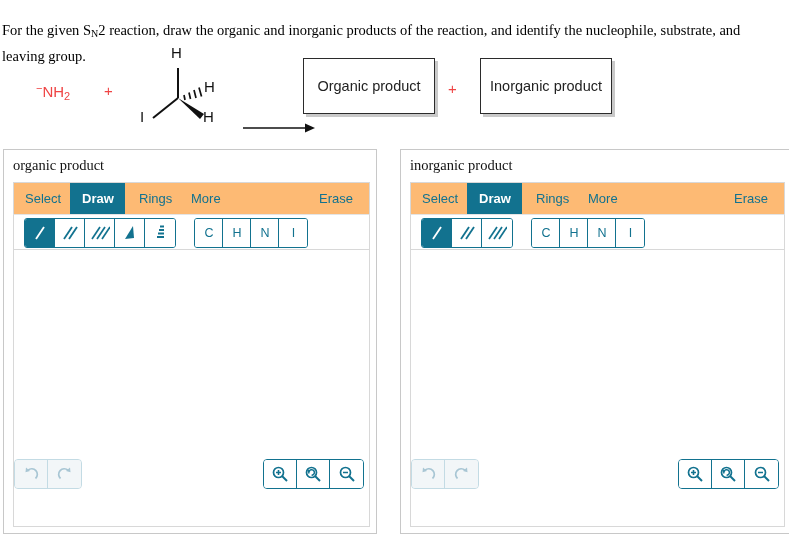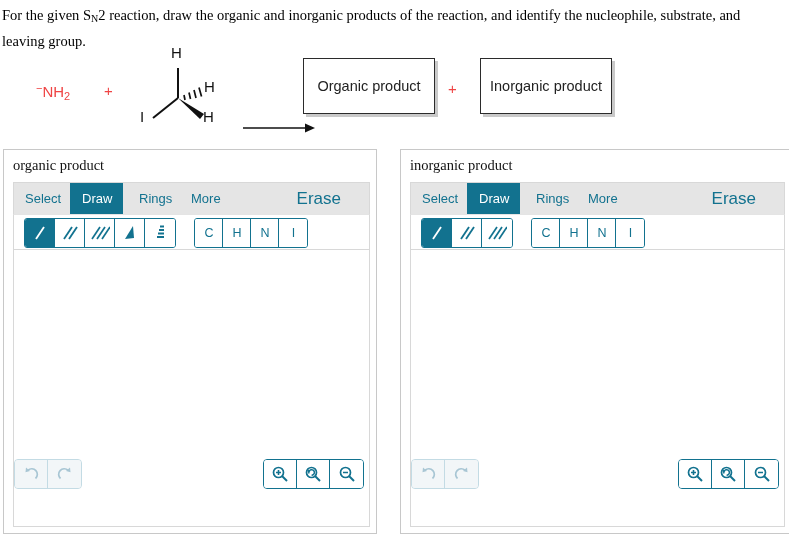--- a/index.html
+++ b/index.html
@@ -13,21 +13,21 @@
     position: relative;
     font-family: "Liberation Sans", sans-serif;
     color: #000;
     overflow: hidden;
   }
 
   
   .prompt {
     position: absolute;
     left: 2px;
-    top: 4px;
+    top: 19px;
     width: 780px;
     font-family: "Liberation Serif", serif;
     font-size: 14.5px;
     line-height: 22px;
     color: #000;
   }
   .prompt sub { font-size: 10px; vertical-align: -2px; }
 
   
   .scheme {
@@ -122,46 +122,46 @@
     box-sizing: border-box;
   }
 
   
   .tabrow {
     position: relative;
     height: 32px;
     border: 1px solid #d8d8d8;
     border-bottom: none;
     box-sizing: border-box;
-    background: #e5e5e5;
+    background: #fdba74;
   }
   .tab {
     position: absolute;
     top: 0;
     height: 32px;
     line-height: 32px;
     padding: 0 11px;
     font-size: 13px;
     color: #12728f;
     box-sizing: border-box;
     white-space: nowrap;
   }
   .tab.active {
     background: #12728f;
     color: #ffffff;
-    font-weight: normal;
+    font-weight: bold;
     padding-left: 12px;
   }
   .tab-erase {
     position: absolute;
-    right: 28px;
+    right: 16px;
     top: 0;
     height: 32px;
     line-height: 32px;
-    font-size: 17px;
+    font-size: 13px;
     color: #12728f;
     white-space: nowrap;
   }
 
   
   .toolrow {
     position: relative;
     height: 36px;
     border: 1px solid #d8d8d8;
     border-top: 1px solid #e4e4e4;

